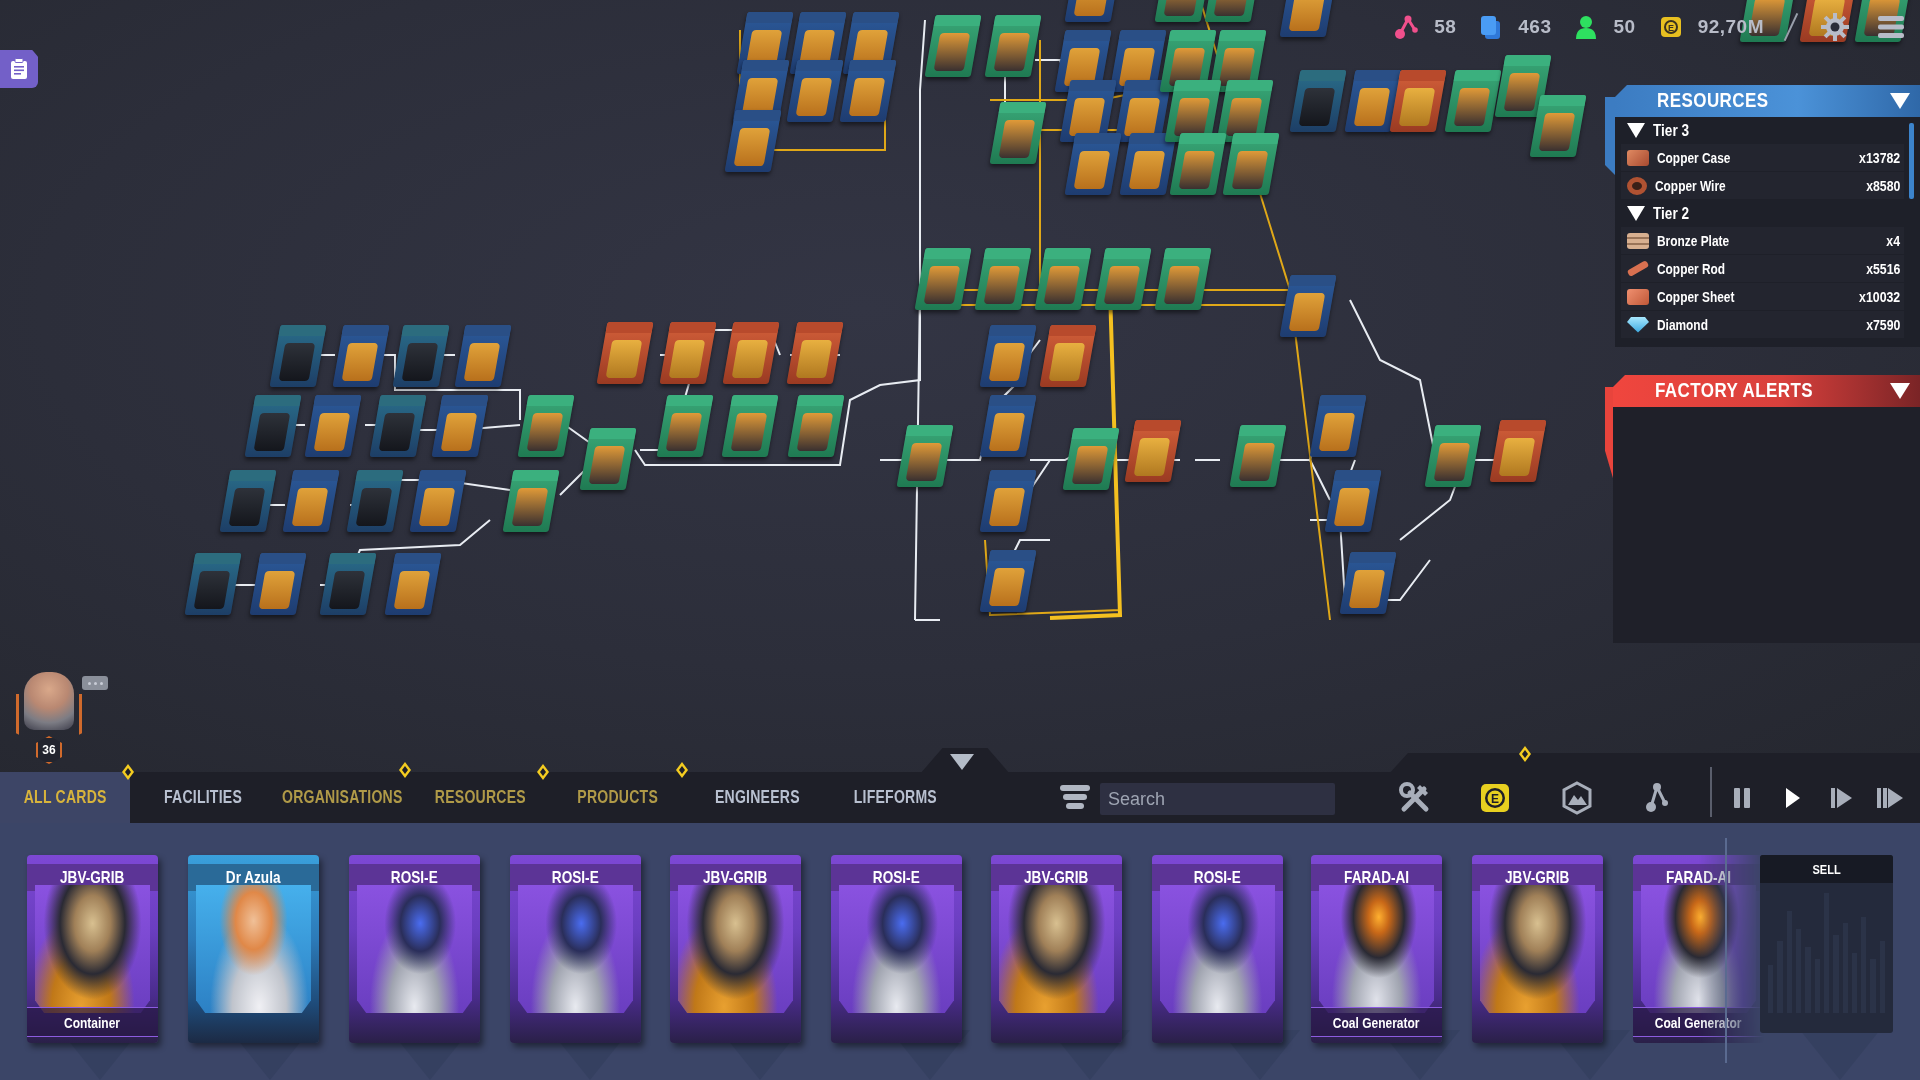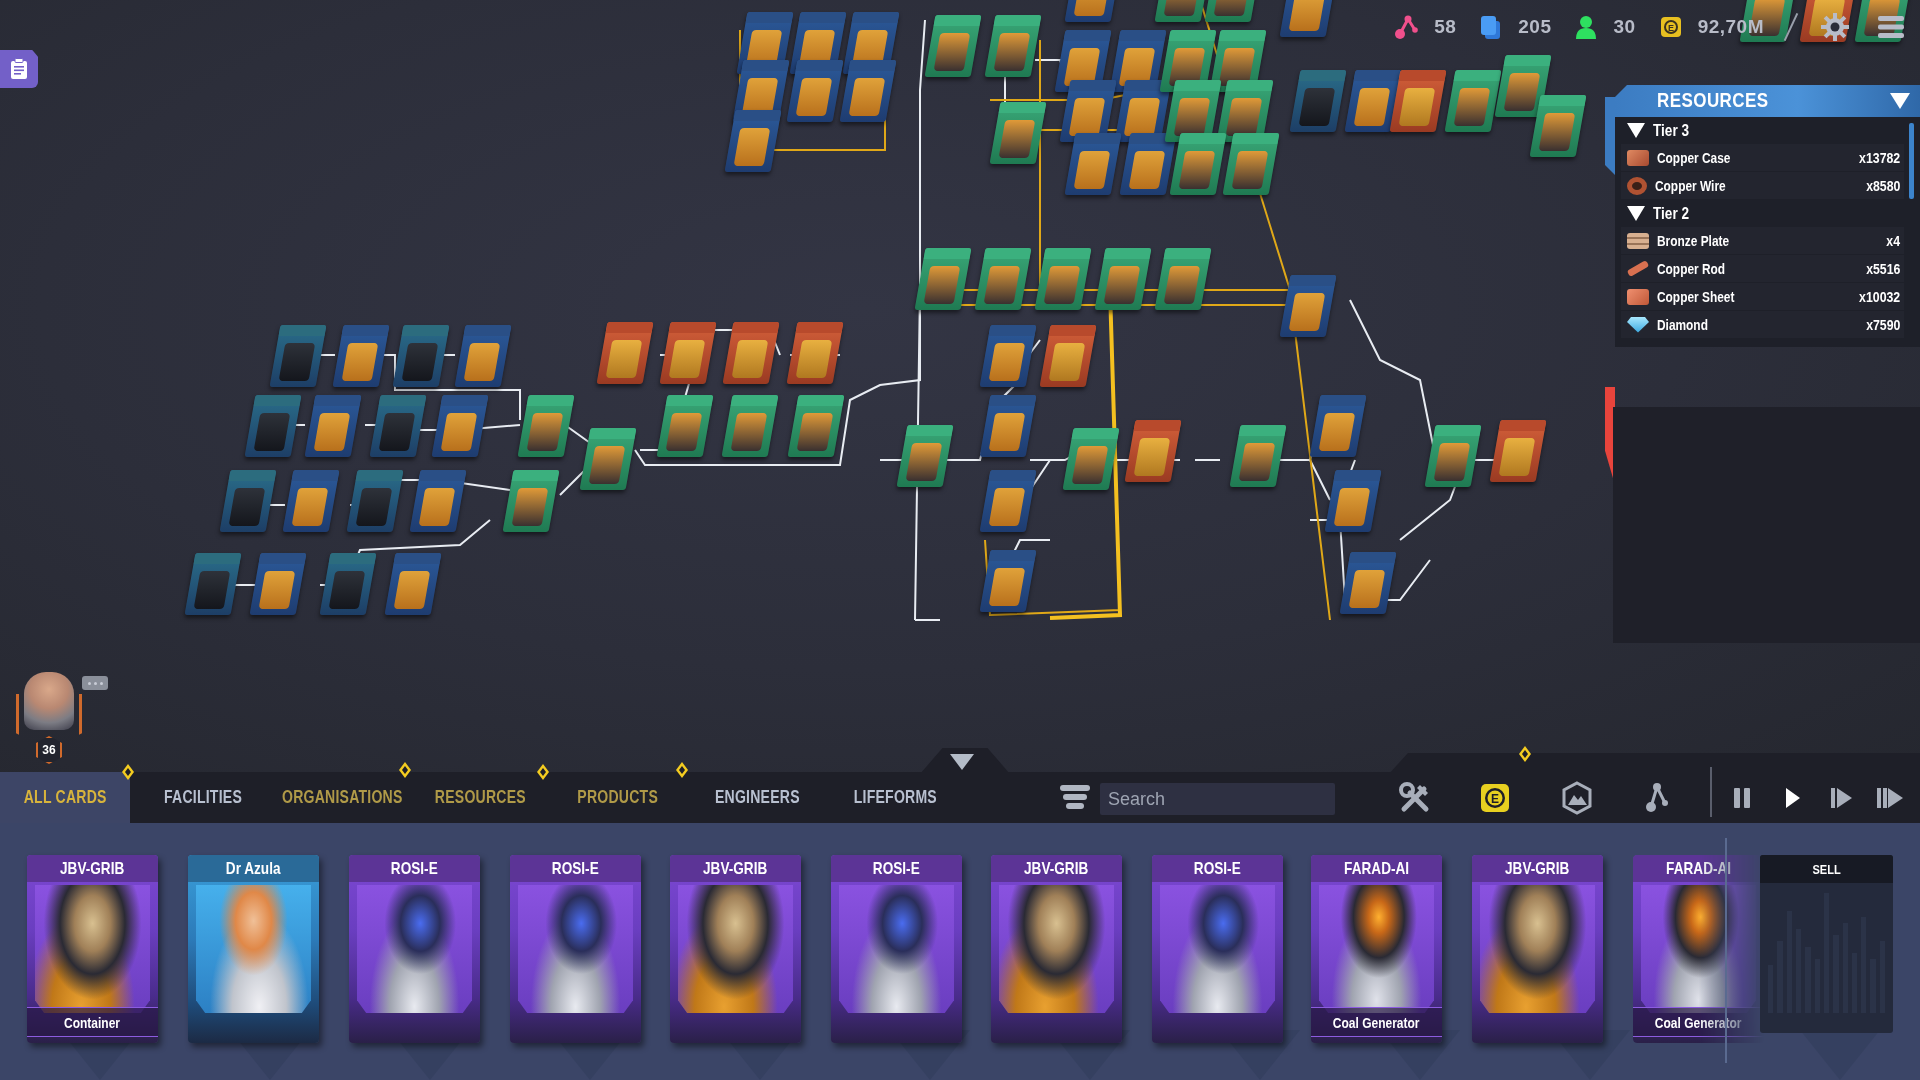--- a/index.html
+++ b/index.html
@@ -110,21 +110,21 @@
   .vdiv { position: absolute; left: 1710px; top: 767px; width: 2px; height: 50px; background: #5a5e6c; }
 
   
   .cardstrip { position: absolute; left: 0; top: 823px; width: 1920px; height: 257px; background: #3b4567; overflow: hidden; }
   .strip-deco { position: absolute; bottom: 0; width: 0; height: 0; border-left: 40px solid transparent; border-right: 40px solid transparent; border-top: 50px solid #354060; }
   .strip-divider { position: absolute; left: 1725px; top: 15px; width: 2px; height: 225px; background: #5a6a90; }
   .card { position: absolute; top: 32px; width: 131px; height: 188px; border-radius: 4px; overflow: hidden;
     box-shadow: 3px 4px 6px rgba(0,0,0,0.45); }
   .card.purple { background: linear-gradient(#7d48d4 0%, #6a3ec0 40%, #4a2c8c 75%, #2a2048 100%); }
   .card.blue { background: linear-gradient(#3aa0dc 0%, #2c7ab8 45%, #1e4a78 80%, #1c2a44 100%); }
-  .card .ch { height: 27px; display: flex; align-items: center; justify-content: center; font-size: 17px; font-weight: bold; }
+  .card .ch { height: 27px; display: flex; align-items: center; justify-content: center; font-size: 17px; font-weight: bold; margin-top: 9px; }
   .card.purple .ch { background: #5c3496; }
   .card.blue .ch { background: #2a6a98; }
   .card .ch span { transform: scaleX(0.8); display: inline-block; white-space: nowrap; }
   .card .portrait { position: absolute; left: 8px; right: 8px; top: 30px; height: 128px; clip-path: polygon(0 0, 100% 0, 100% 90%, 92% 100%, 8% 100%, 0 90%); }
   .card .cf { position: absolute; left: 0; right: 0; bottom: 6px; height: 30px; border-top: 1px solid #8c5ce0; border-bottom: 1px solid #8c5ce0;
     display: flex; align-items: center; justify-content: center; font-size: 15px; font-weight: bold; background: rgba(40,24,70,0.7); }
   .card .cf span { transform: scaleX(0.8); display: inline-block; white-space: nowrap; }
   .card.faded { -webkit-mask-image: linear-gradient(90deg, #000 50%, transparent 100%); mask-image: linear-gradient(90deg, #000 50%, transparent 100%); }
 
   .sell { position: absolute; left: 1760px; top: 32px; width: 133px; height: 178px; background: #242a3c; border-radius: 3px; overflow: hidden; }
@@ -529,30 +529,30 @@
     </div>
     <span class="val">58</span>
   </div>
   <div class="stat">
     <div class="top-icon">
       <svg width="26" height="26" viewBox="0 0 26 26">
           <rect x="7" y="7" width="15" height="18" rx="3" fill="#2f78d8"></rect>
           <rect x="3" y="2" width="15" height="19" rx="3" fill="#4a9cf4"></rect>
         </svg>
     </div>
-    <span class="val">205</span>
+    <span class="val">463</span>
   </div>
   <div class="stat">
     <div class="top-icon">
       <svg width="26" height="26" viewBox="0 0 26 26">
           <circle cx="13" cy="8" r="6" fill="#2ee060"></circle>
           <path d="M3 25 Q3 14 13 14 Q23 14 23 25 Z" fill="#2ee060"></path>
         </svg>
     </div>
-    <span class="val">30</span>
+    <span class="val">50</span>
   </div>
   <div class="stat">
     <div class="top-icon">
       <svg width="26" height="26" viewBox="0 0 26 26">
           <rect x="3" y="3" width="20" height="20" rx="4" fill="#e8c020"></rect>
           <circle cx="13" cy="13" r="7" fill="#3a3220"></circle>
           <circle cx="13" cy="13" r="5" fill="#e8c020"></circle>
           <text x="13" y="16.5" font-size="9" font-weight="bold" text-anchor="middle" fill="#3a3220" font-family="Liberation Sans, sans-serif">E</text>
         </svg>
     </div>
@@ -628,20 +628,24 @@
     <div class="res-row">
       <span class="res-icon" style="background:linear-gradient(#a8e8ff,#3aa8e0);clip-path:polygon(20% 0,80% 0,100% 35%,50% 100%,0 35%)"></span>
       <span class="res-name">Diamond</span>
       <span class="res-count">x7590</span>
     </div>
   </div>
 </div>
 
 <div class="alerts-panel">
   <div class="alerts-accent"></div>
+  <div class="alerts-header">
+    <span class="panel-title">FACTORY ALERTS</span>
+    <span class="panel-toggle"></span>
+  </div>
   <div class="alerts-body"></div>
 </div>
 
 <div class="avatar-wrap">
   <div class="avatar-face"></div>
   <div class="avatar-frame"></div>
   <div class="avatar-level">36</div>
 </div>
 <div class="chat-bubble">
     <i></i>

